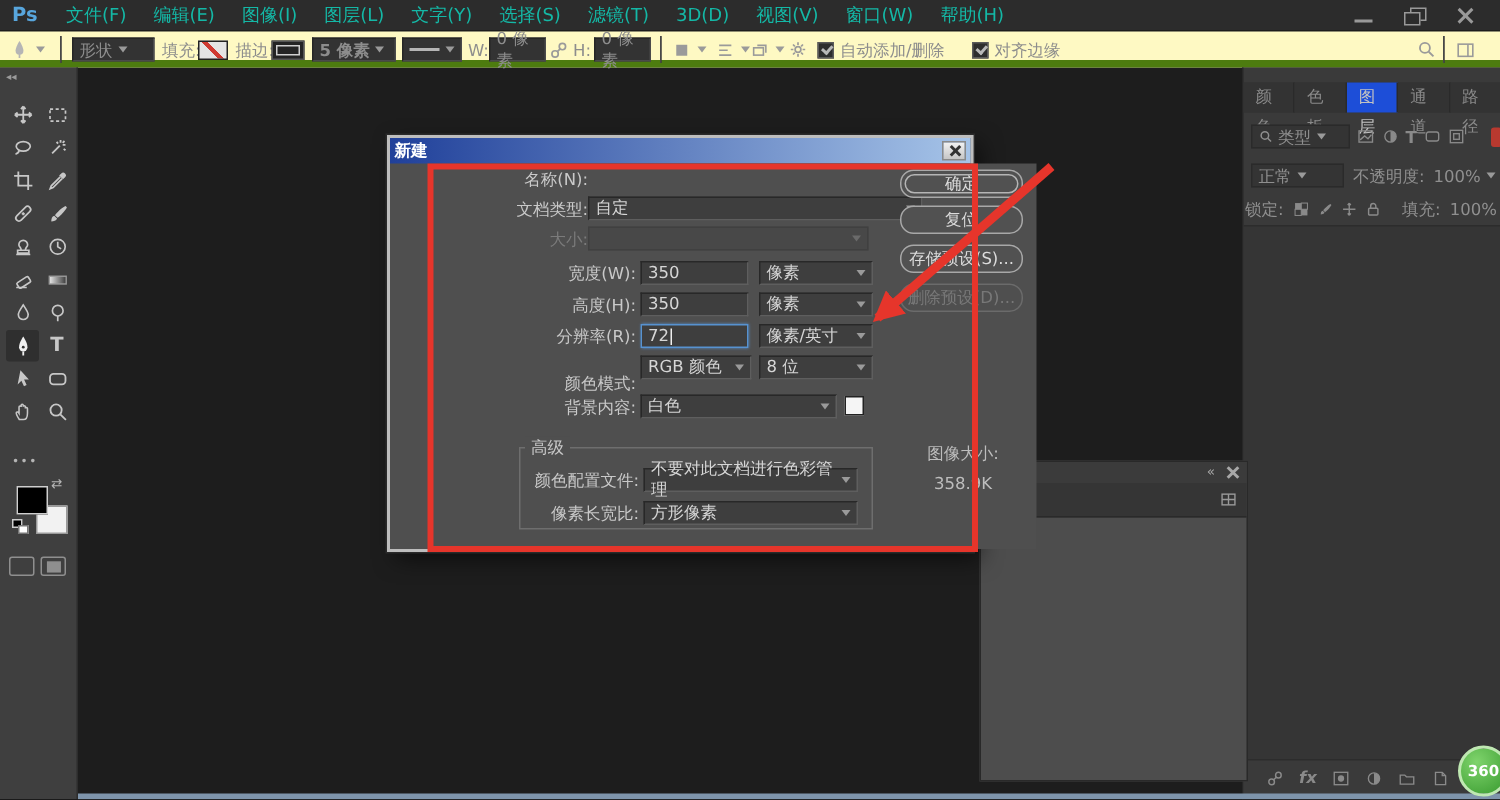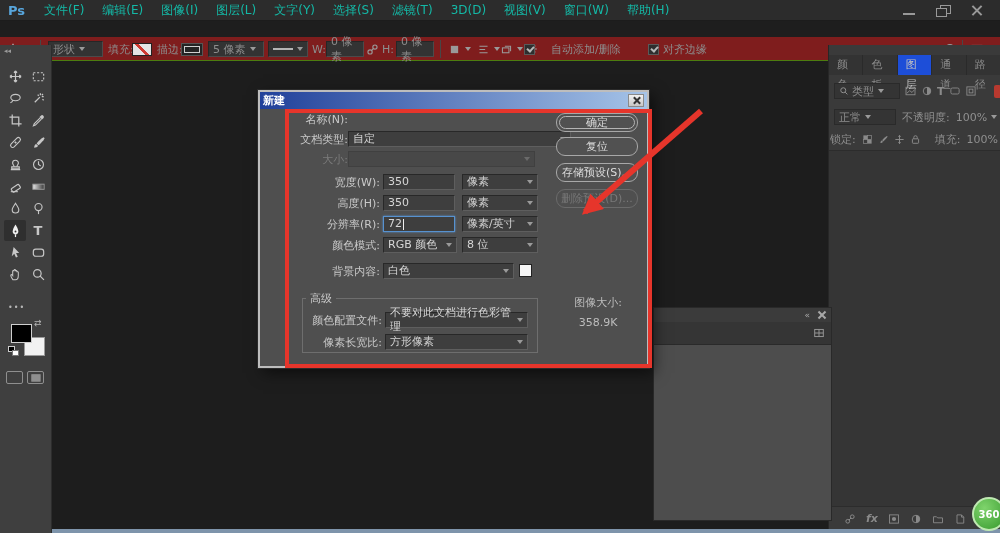--- a/index.html
+++ b/index.html
@@ -15,21 +15,21 @@
   .menu-item{padding:0 9px;color:#14b8a6;font-size:12px;line-height:21px;cursor:default;}
   #win-controls{margin-left:auto;display:flex;align-items:center;gap:20px;padding-right:16px;}
   .winbtn{width:14px;height:11px;position:relative;opacity:.8;}
   .winbtn.min::after{content:"";position:absolute;left:1px;right:1px;bottom:1px;border-bottom:2px solid #b5b5b5;}
   .winbtn.restore::before{content:"";position:absolute;left:4px;top:0;width:9px;height:7px;border:1px solid #b5b5b5;}
   .winbtn.restore::after{content:"";position:absolute;left:0;top:3px;width:9px;height:7px;border:1px solid #b5b5b5;background:#2c2c2c;}
   .winbtn.close::before,.winbtn.close::after{content:"";position:absolute;left:6px;top:-1px;height:13px;border-left:2px solid #b5b5b5;}
   .winbtn.close::before{transform:rotate(45deg);} .winbtn.close::after{transform:rotate(-45deg);}
 
   
-  #optionsbar{left:0;top:21px;width:1000px;height:24px;background:#7f1d1d;border-bottom:1px solid #4d7c0f;z-index:5;margin-top:16px;}
+  #optionsbar{left:0;top:21px;width:1000px;height:24px;background:#fef9c3;border-bottom:5px solid #4d7c0f;z-index:5;}
   #optionsbar .dim{color:#8d8d8d;}
   .ob{position:absolute;top:0;height:24px;display:flex;align-items:center;}
   .sunken{background:#333;border:1px solid #262626;border-bottom-color:#4b4b4b;border-right-color:#4b4b4b;
           height:16px;display:flex;align-items:center;padding:0 4px;position:relative;}
   .chev{width:0;height:0;border-left:3.5px solid transparent;border-right:3.5px solid transparent;
         border-top:4px solid #9a9a9a;margin-left:4px;flex:none;}
   .vsep{position:absolute;top:3px;height:18px;width:1px;background:#2a2a2a;border-right:1px solid #474747;}
   .cb{width:11px;height:11px;background:#2e2e2e;border:1px solid #5a5a5a;position:relative;margin-right:4px;flex:none;}
   .cb::after{content:"";position:absolute;left:2px;top:1px;width:5px;height:3px;border-left:2px solid #b8b8b8;
              border-bottom:2px solid #b8b8b8;transform:rotate(-48deg);}
@@ -82,21 +82,21 @@
   
   #dialog{left:258px;top:90px;width:391px;height:278px;border:2px solid #bdbdbd;background:#4f4f4f;
           box-shadow:0 0 0 1px #2a2a2a,5px 5px 14px rgba(0,0,0,.55);z-index:20;}
   #dlg-title{height:17px;background:linear-gradient(90deg,#20409a,#a6c4e8);display:flex;align-items:center;
              padding:0 3px;color:#fff;font-weight:bold;font-size:11px;justify-content:flex-end;}
   #dlg-close{margin-left:auto;width:16px;height:13px;background:linear-gradient(#f2f2f2,#c6c6c6);
              border:1px solid #8a8a8a;display:flex;align-items:center;justify-content:center;}
   #dlg-close .xg{position:relative;width:7px;height:7px;}
   #dlg-close .xg::before,#dlg-close .xg::after{content:"";position:absolute;left:3px;top:-1px;height:9px;border-left:2px solid #333;}
   #dlg-close .xg::before{transform:rotate(45deg);} #dlg-close .xg::after{transform:rotate(-45deg);}
-  #dlg-body{position:relative;width:100%;height:257px;background:#4f4f4f;}
+  #dlg-body{position:relative;width:100%;height:257px;background:#4f4f4f;margin-left:44px;}
   .lbl{position:absolute;text-align:right;color:#c9c9c9;font-size:11px;line-height:16px;}
   .lbl.dis{color:#7b7b7b;}
   .fld{position:absolute;height:16px;background:#3e3e3e;border:1px solid #282828;border-bottom-color:#5e5e5e;
        border-right-color:#5e5e5e;color:#d6d6d6;font-size:11px;line-height:14px;padding:0 4px;display:flex;align-items:center;}
   .fld .chev{margin-left:auto;}
   .fld.dis{background:#484848;border-color:#404040;color:#7b7b7b;}
   .fld.dis .chev{border-top-color:#6a6a6a;}
   .fld.focus{border:1px solid #5792d0;box-shadow:0 0 2px #5792d0;}
   .caret{width:1px;height:11px;background:#eee;margin-left:1px;}
   .dlgbtn{position:absolute;left:296px;width:82px;height:19px;border:1px solid #a8a8a8;border-radius:9px;
@@ -157,21 +157,21 @@
         </div>
     </div>
     <span class="ob dim" style="left:108px;">填充:</span>
     <div class="ob" style="left:132px;">
         <div class="fill-swatch"></div>
       </div>
     <span class="ob dim" style="left:157px;">描边:</span>
     <div class="ob" style="left:181px;">
         <div class="stroke-swatch"></div>
       </div>
-    <div class="ob" style="left:208px;">
+    <div class="ob" style="left:208px;font-weight:bold;">
       <div class="sunken dim" style="width:56px;">
           <span>5 像素</span>
           <span class="chev"></span>
         </div>
     </div>
     <div class="ob" style="left:268px;">
       <div class="sunken" style="width:40px;">
           <span class="linepreview"></span>
           <span class="chev"></span>
         </div>
@@ -214,21 +214,21 @@
           <path d="M6 4h7v6"></path>
         </svg>
         <span class="chev"></span>
     </div>
     <div class="ob" style="left:525px;">
       <svg class="icon" width="14" height="14" viewBox="0 0 16 16" stroke="#9a9a9a" fill="none" stroke-width="1.3">
           <circle cx="8" cy="8" r="2.2"></circle>
           <path d="M8 2.5v2M8 11.5v2M2.5 8h2M11.5 8h2M4.2 4.2l1.4 1.4M10.4 10.4l1.4 1.4M11.8 4.2l-1.4 1.4M5.6 10.4l-1.4 1.4"></path>
         </svg>
     </div>
-    <div class="ob" style="left:524px;gap:12px;">
+    <div class="ob" style="left:545px;">
       <span class="cb"></span>
       <span class="dim">自动添加/删除</span>
     </div>
     <div class="ob" style="left:648px;">
       <span class="cb"></span>
       <span class="dim">对齐边缘</span>
     </div>
     <div class="ob" style="left:944px;">
       <svg class="icon" width="14" height="14" viewBox="0 0 16 16" stroke="#9a9a9a" fill="none" stroke-width="1.4">
           <circle cx="6.8" cy="6.8" r="3.8"></circle>
@@ -547,21 +547,21 @@
       <span class="lbl" style="left:20px;top:108px;width:100px;">分辨率(R):</span>
       <div class="fld focus" style="left:123px;top:107px;width:72px;">
         <span>72</span>
           <span class="caret"></span>
       </div>
       <div class="fld" style="left:202px;top:107px;width:76px;">
         <span>像素/英寸</span>
           <span class="chev"></span>
       </div>
 
-      <span class="lbl" style="left:20px;top:129px;width:100px;">颜色模式:</span>
+      <span class="lbl" style="left:20px;top:139px;width:100px;">颜色模式:</span>
       <div class="fld" style="left:123px;top:128px;width:74px;">
         <span>RGB 颜色</span>
           <span class="chev"></span>
       </div>
       <div class="fld" style="left:202px;top:128px;width:76px;">
         <span>8 位</span>
           <span class="chev"></span>
       </div>
 
       <span class="lbl" style="left:20px;top:155px;width:100px;">背景内容:</span>

